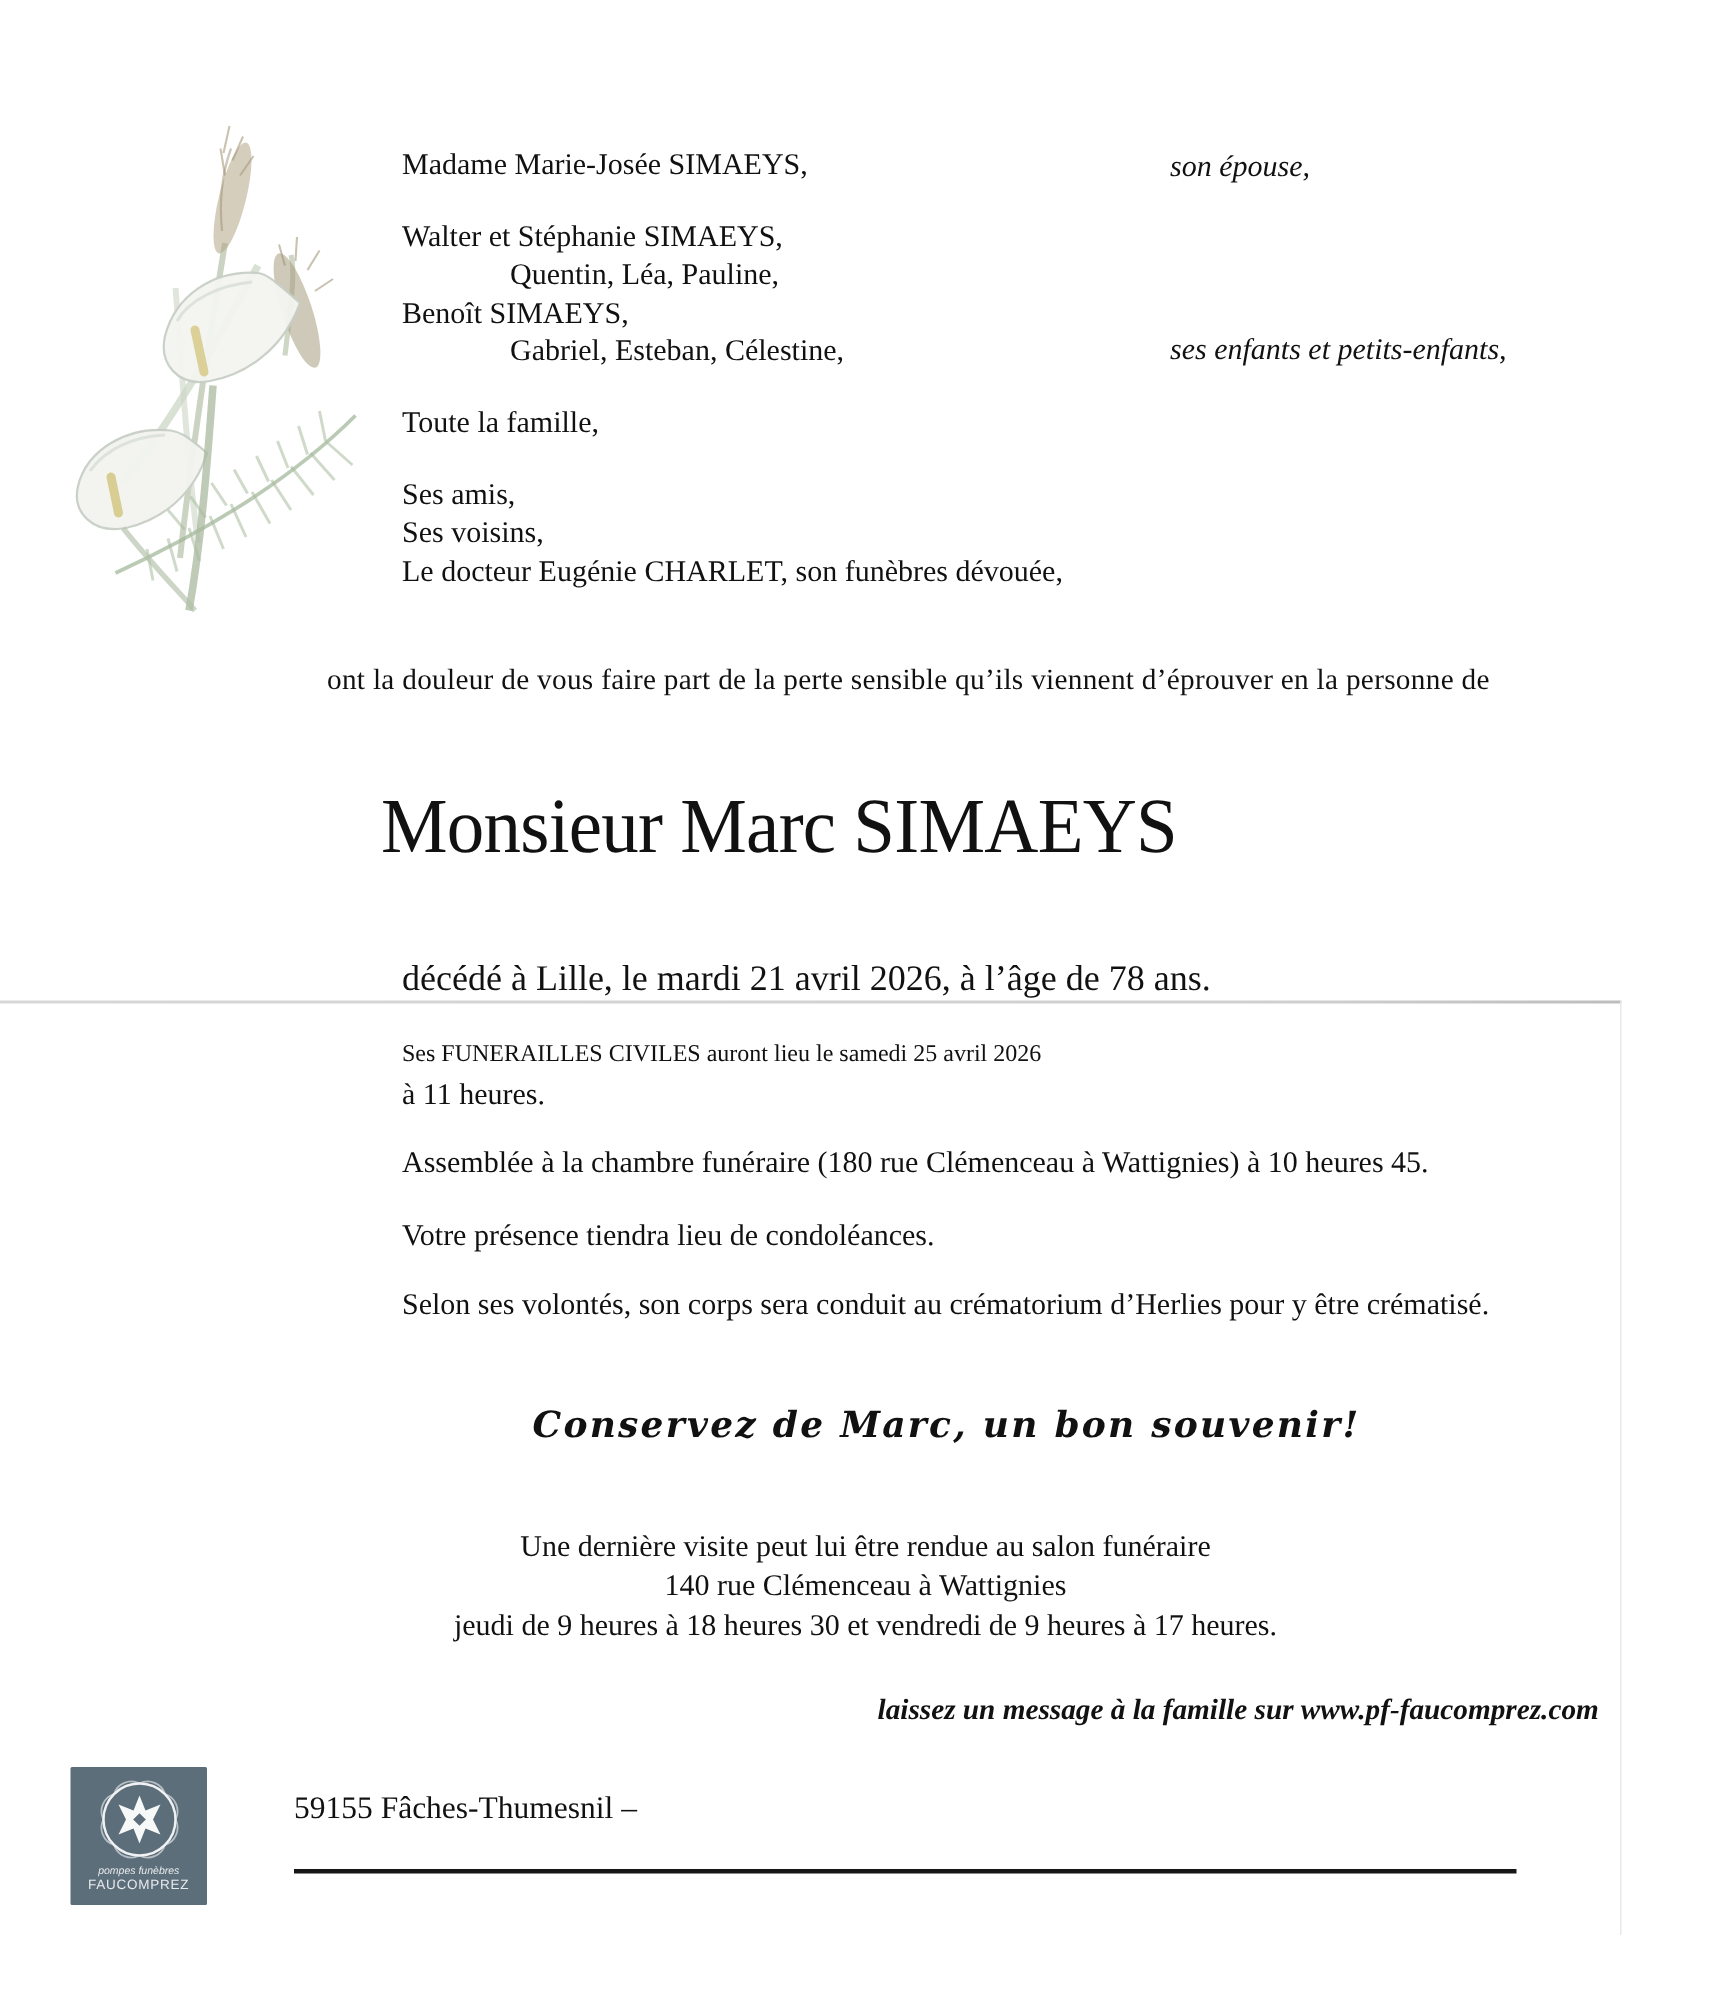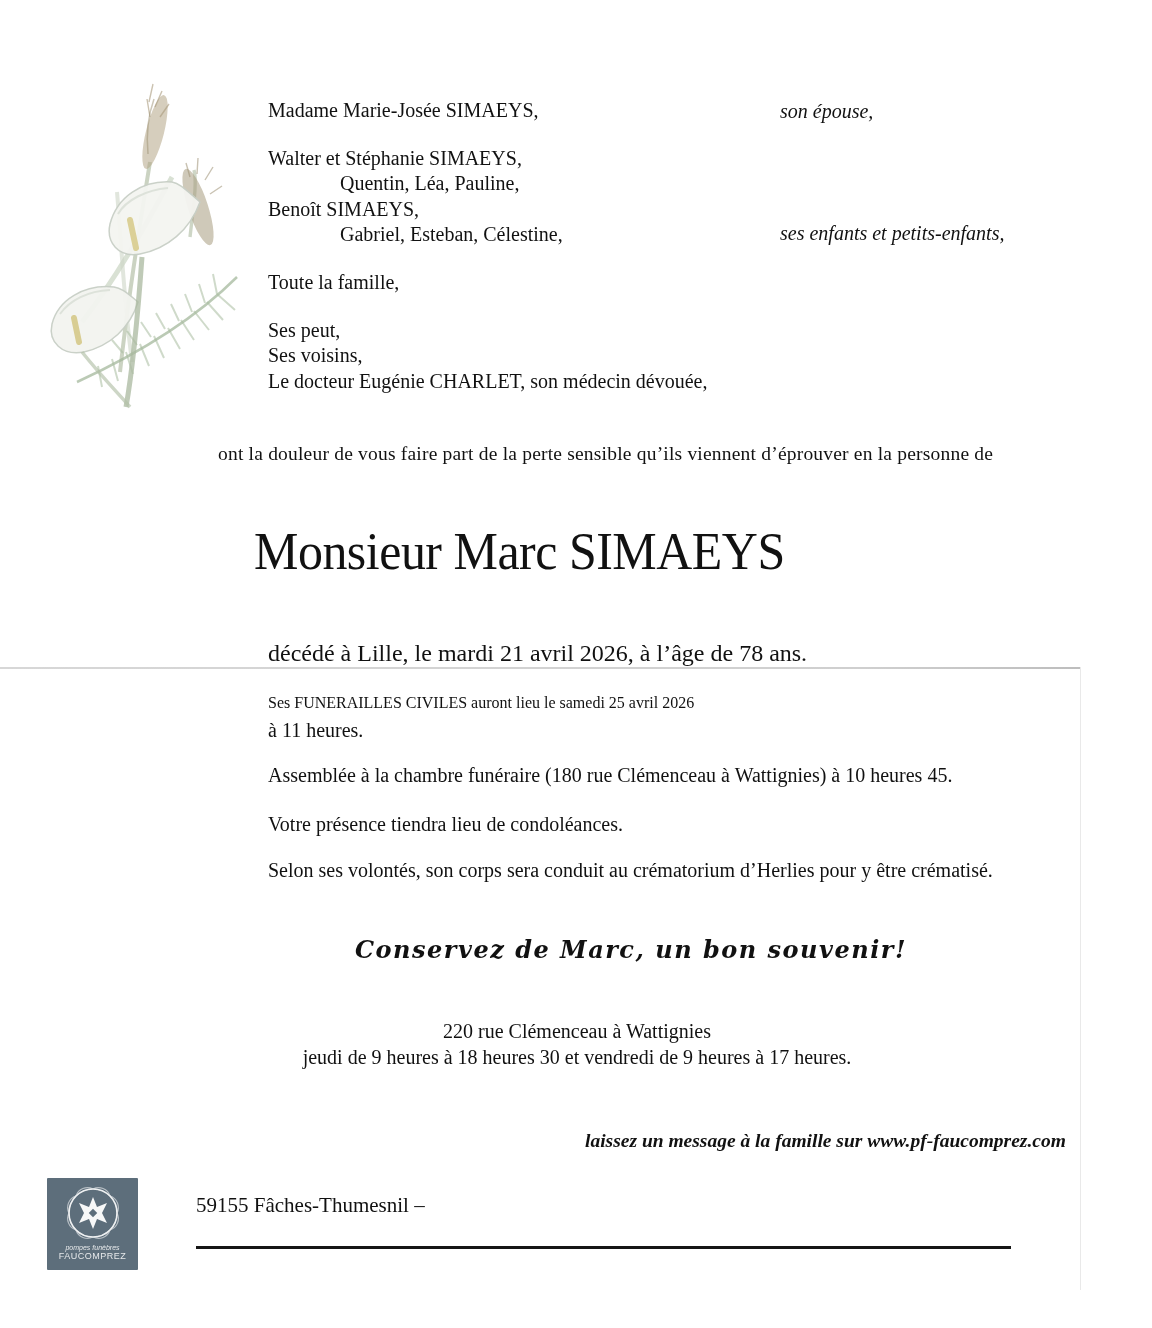--- a/index.html
+++ b/index.html
@@ -125,23 +125,23 @@
   <div class="abs mourners" style="left:268px;top:98px;">
     <div>Madame Marie-Josée SIMAEYS,</div>
     <div class="gap"></div>
     <div>Walter et Stéphanie SIMAEYS,</div>
     <div class="indent">Quentin, Léa, Pauline,</div>
     <div>Benoît SIMAEYS,</div>
     <div class="indent">Gabriel, Esteban, Célestine,</div>
     <div class="gap"></div>
     <div>Toute la famille,</div>
     <div class="gap"></div>
-    <div>Ses peut,</div>
+    <div>Ses amis,</div>
     <div>Ses voisins,</div>
-    <div>Le docteur Eugénie CHARLET, son médecin dévouée,</div>
+    <div>Le docteur Eugénie CHARLET, son funèbres dévouée,</div>
   </div>
 
   <div class="abs role" style="left:780px;top:100px;">son épouse,</div>
   <div class="abs role" style="left:780px;top:222px;">ses enfants et petits-enfants,</div>
 
   <div class="abs announce" style="left:218px;top:443px;">ont la douleur de vous faire part de la perte sensible qu’ils viennent d’éprouver en la personne de</div>
 
   <div class="abs deceased" style="left:254px;top:522px;">Monsieur Marc SIMAEYS</div>
 
   <div class="scan-hline"></div>
@@ -150,21 +150,22 @@
   <div class="abs body-text" style="left:268px;top:638px;font-size:24px;">décédé à Lille, le mardi 21 avril 2026, à l’âge de 78 ans.</div>
   <div class="abs body-text" style="left:268px;top:693px;font-size:16px;">Ses FUNERAILLES CIVILES auront lieu le samedi 25 avril 2026</div>
   <div class="abs body-text" style="left:268px;top:718px;font-size:20px;">à 11 heures.</div>
   <div class="abs body-text" style="left:268px;top:763px;font-size:20px;">Assemblée à la chambre funéraire (180 rue Clémenceau à Wattignies) à 10 heures 45.</div>
   <div class="abs body-text" style="left:268px;top:812px;font-size:20px;">Votre présence tiendra lieu de condoléances.</div>
   <div class="abs body-text" style="left:268px;top:858px;font-size:20px;">Selon ses volontés, son corps sera conduit au crématorium d’Herlies pour y être crématisé.</div>
 
   <div class="abs motto" style="left:355px;top:935px;">Conservez de Marc, un bon souvenir!</div>
 
   <div class="abs visit" style="left:177px;top:1018px;width:800px;">
-    <div>220 rue Clémenceau à Wattignies</div>
+    <div>Une dernière visite peut lui être rendue au salon funéraire</div>
+    <div>140 rue Clémenceau à Wattignies</div>
     <div>jeudi de 9 heures à 18 heures 30 et vendredi de 9 heures à 17 heures.</div>
   </div>
 
   <div class="abs message" style="left:585px;top:1130px;">laissez un message à la famille sur www.pf-faucomprez.com</div>
 
   <div class="logo" id="logoBox" style="background: rgb(93, 110, 123);">
     <svg width="64" height="58" viewBox="0 0 64 58" style="margin-top:6px;">
       <circle cx="32" cy="29" r="24" fill="none" stroke="rgba(255,255,255,.8)" stroke-width="1.6"></circle>
       <g fill="none" stroke="rgba(255,255,255,.55)" stroke-width="1.2">
         <path d="M32 5 A24 24 0 0 1 49 12 A 12 12 0 0 0 32 5"></path>

